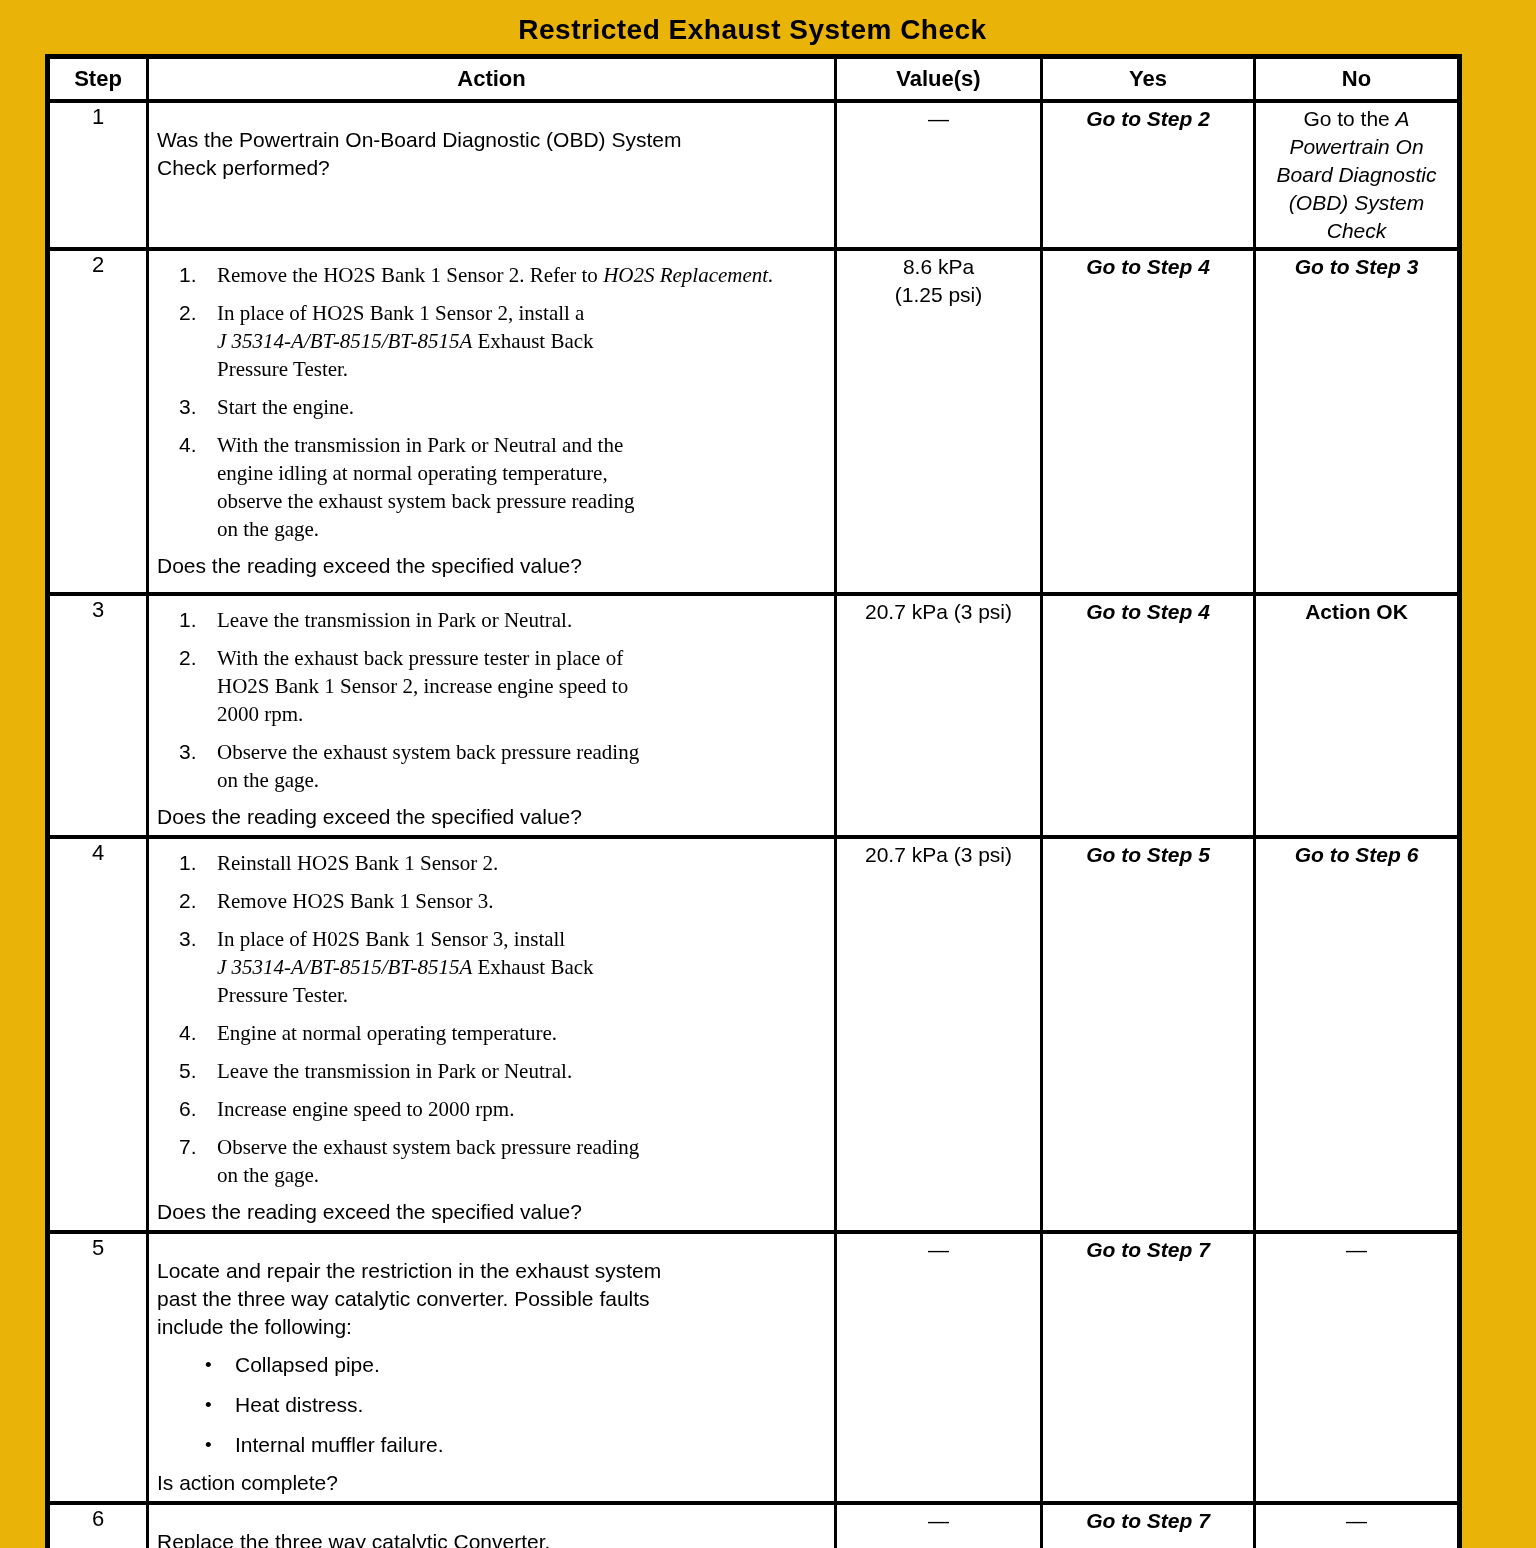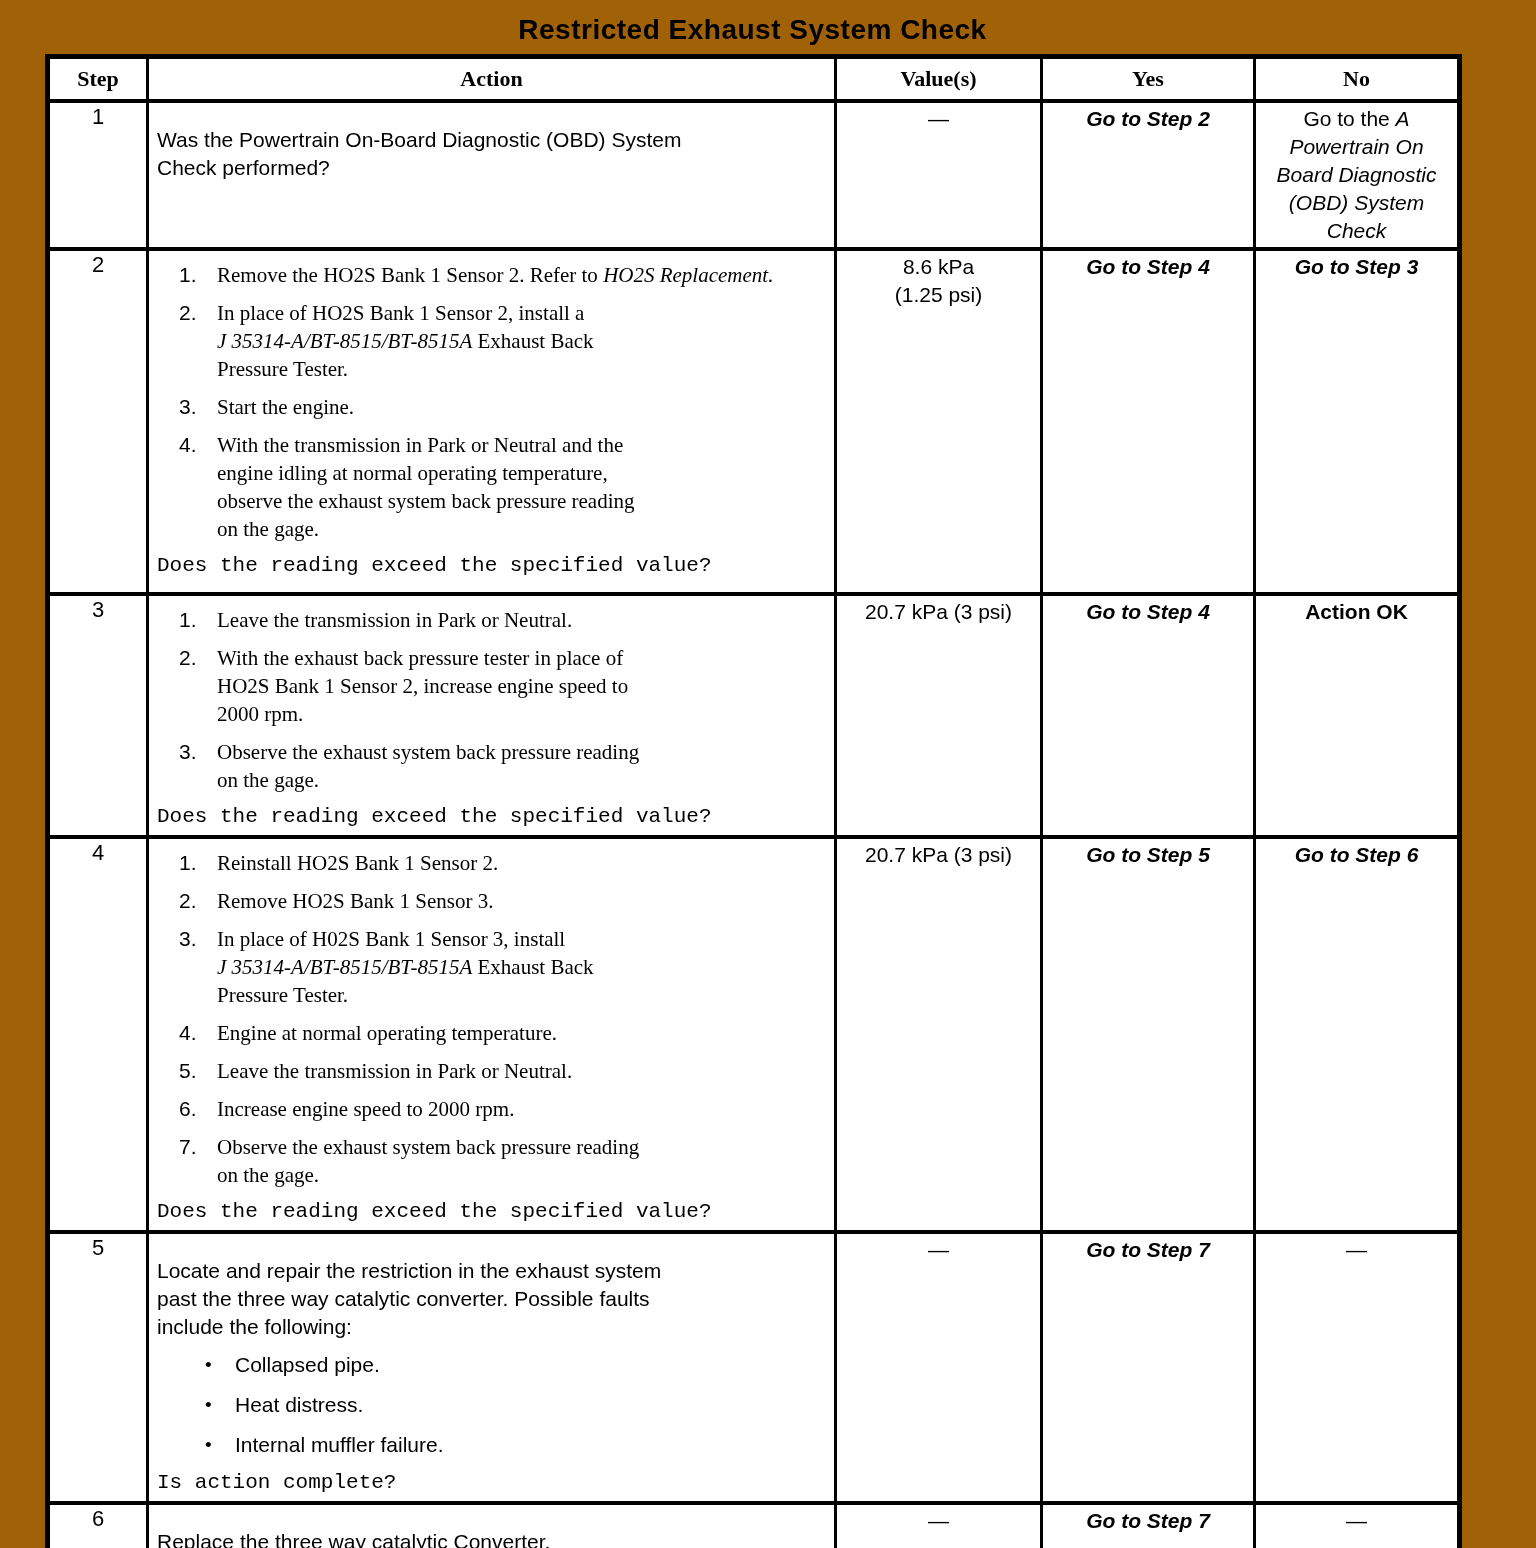--- a/index.html
+++ b/index.html
@@ -7,21 +7,21 @@
     padding: 0;
     background: #ffffff;
     width: 1536px;
     font-family: "Liberation Sans", sans-serif;
     color: #000000;
     -webkit-font-smoothing: antialiased;
   }
   .page {
     width: 1536px;
     height: 1548px;
-    background: #a16207;
+    background: #eab308;
     position: relative;
     overflow: hidden;
   }
   .doc-title {
     width: 1413px;
     margin: 14px 0 8px 46px;
     text-align: center;
     font-size: 28px;
     font-weight: bold;
     letter-spacing: 0.5px;
@@ -29,21 +29,21 @@
   table.diag {
     border-collapse: collapse;
     table-layout: fixed;
     margin-left: 45px;
     background: #ffffff;
   }
   table.diag, table.diag th, table.diag td {
     border: 3px solid #000000;
   }
   table.diag { border-width: 5px; }
-  table.diag th { border-bottom-width: 4px; font-family: Liberation Serif, serif; }
+  table.diag th { border-bottom-width: 4px; }
   table.diag td { border-top-width: 4px; }
   th.hcell {
     font-size: 22px;
     font-weight: bold;
     text-align: center;
     padding: 5px 2px;
     height: 30px;
   }
   td.cell {
     vertical-align: top;
@@ -77,21 +77,20 @@
   .num-item .runs { flex: 1; font-family: Liberation Serif, serif; }
   .bullet-item {
     display: flex;
     padding-left: 48px;
     margin: 6px 0;
   }
   .bullet-item .bul { width: 30px; flex: none; font-size: 19px; }
   .question {
     margin-top: auto;
     padding-top: 4px;
-    font-family: Liberation Mono, monospace;
   }
   .vflex {
     height: 100%;
     display: flex;
     flex-direction: column;
     text-align: center;
     box-sizing: border-box;
     padding: 2px 6px;
   }
   .v-bottom { justify-content: flex-end; padding-bottom: 5px; font-weight: bold; }

